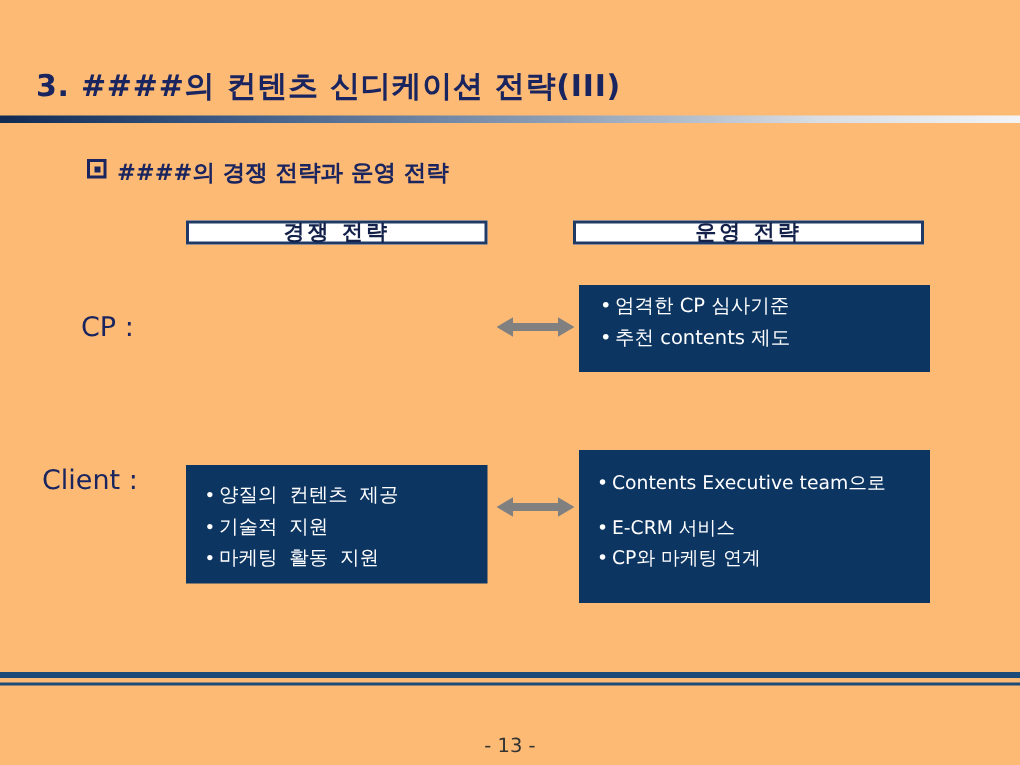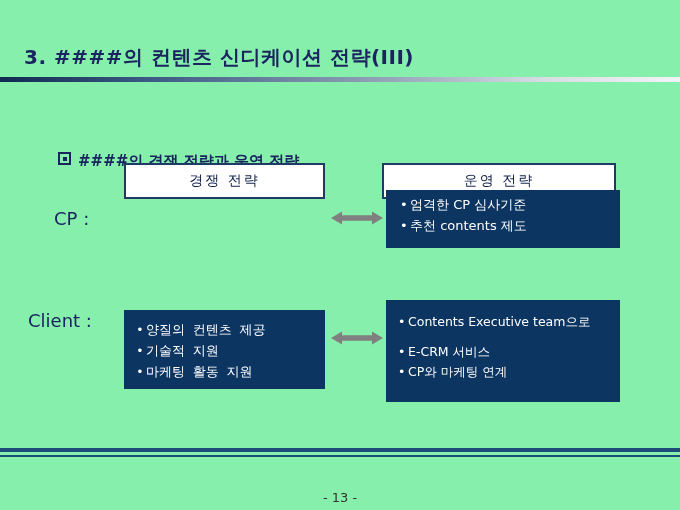--- a/index.html
+++ b/index.html
@@ -8,21 +8,21 @@
     padding: 0;
     background: #ffffff;
   }
   body {
     font-family: "DejaVu Sans", "Liberation Sans", sans-serif;
   }
   .slide {
     position: relative;
     width: 680px;
     height: 510px;
-    background: #86efac;
+    background: #fdba74;
     overflow: hidden;
   }
 
   
   .slide-title {
     position: absolute;
     left: 24px;
     top: 44px;
     font-size: 20px;
     font-weight: 700;
@@ -41,48 +41,46 @@
 
   
   .subtitle {
     position: absolute;
     left: 58px;
     top: 106px;
     font-size: 15px;
     font-weight: 700;
     color: #1a2560;
     white-space: nowrap;
-    margin-top: 46px;
   }
   .subtitle .bullet-sq {
     display: inline-block;
     width: 9px;
     height: 9px;
     border: 2px solid #1a2560;
     background:
       linear-gradient(#1a2560, #1a2560) center/4px 4px no-repeat;
     margin-right: 7px;
     vertical-align: 1px;
   }
 
   
   .col-head {
     position: absolute;
-    height: 36px;
+    height: 16px;
     border: 2px solid #203a66;
     background: #ffffff;
     display: flex;
     align-items: center;
     justify-content: center;
     font-size: 14px;
-    font-weight: 400;
+    font-weight: 700;
     color: #12204a;
     letter-spacing: 2px;
     box-sizing: border-box;
-    margin-top: 16px;
   }
   #head-left  { left: 124px; top: 147px; width: 201px; }
   #head-right { left: 382px; top: 147px; width: 234px; }
 
   
   .row-label {
     position: absolute;
     font-size: 18px;
     color: #1a2560;
     white-space: nowrap;

